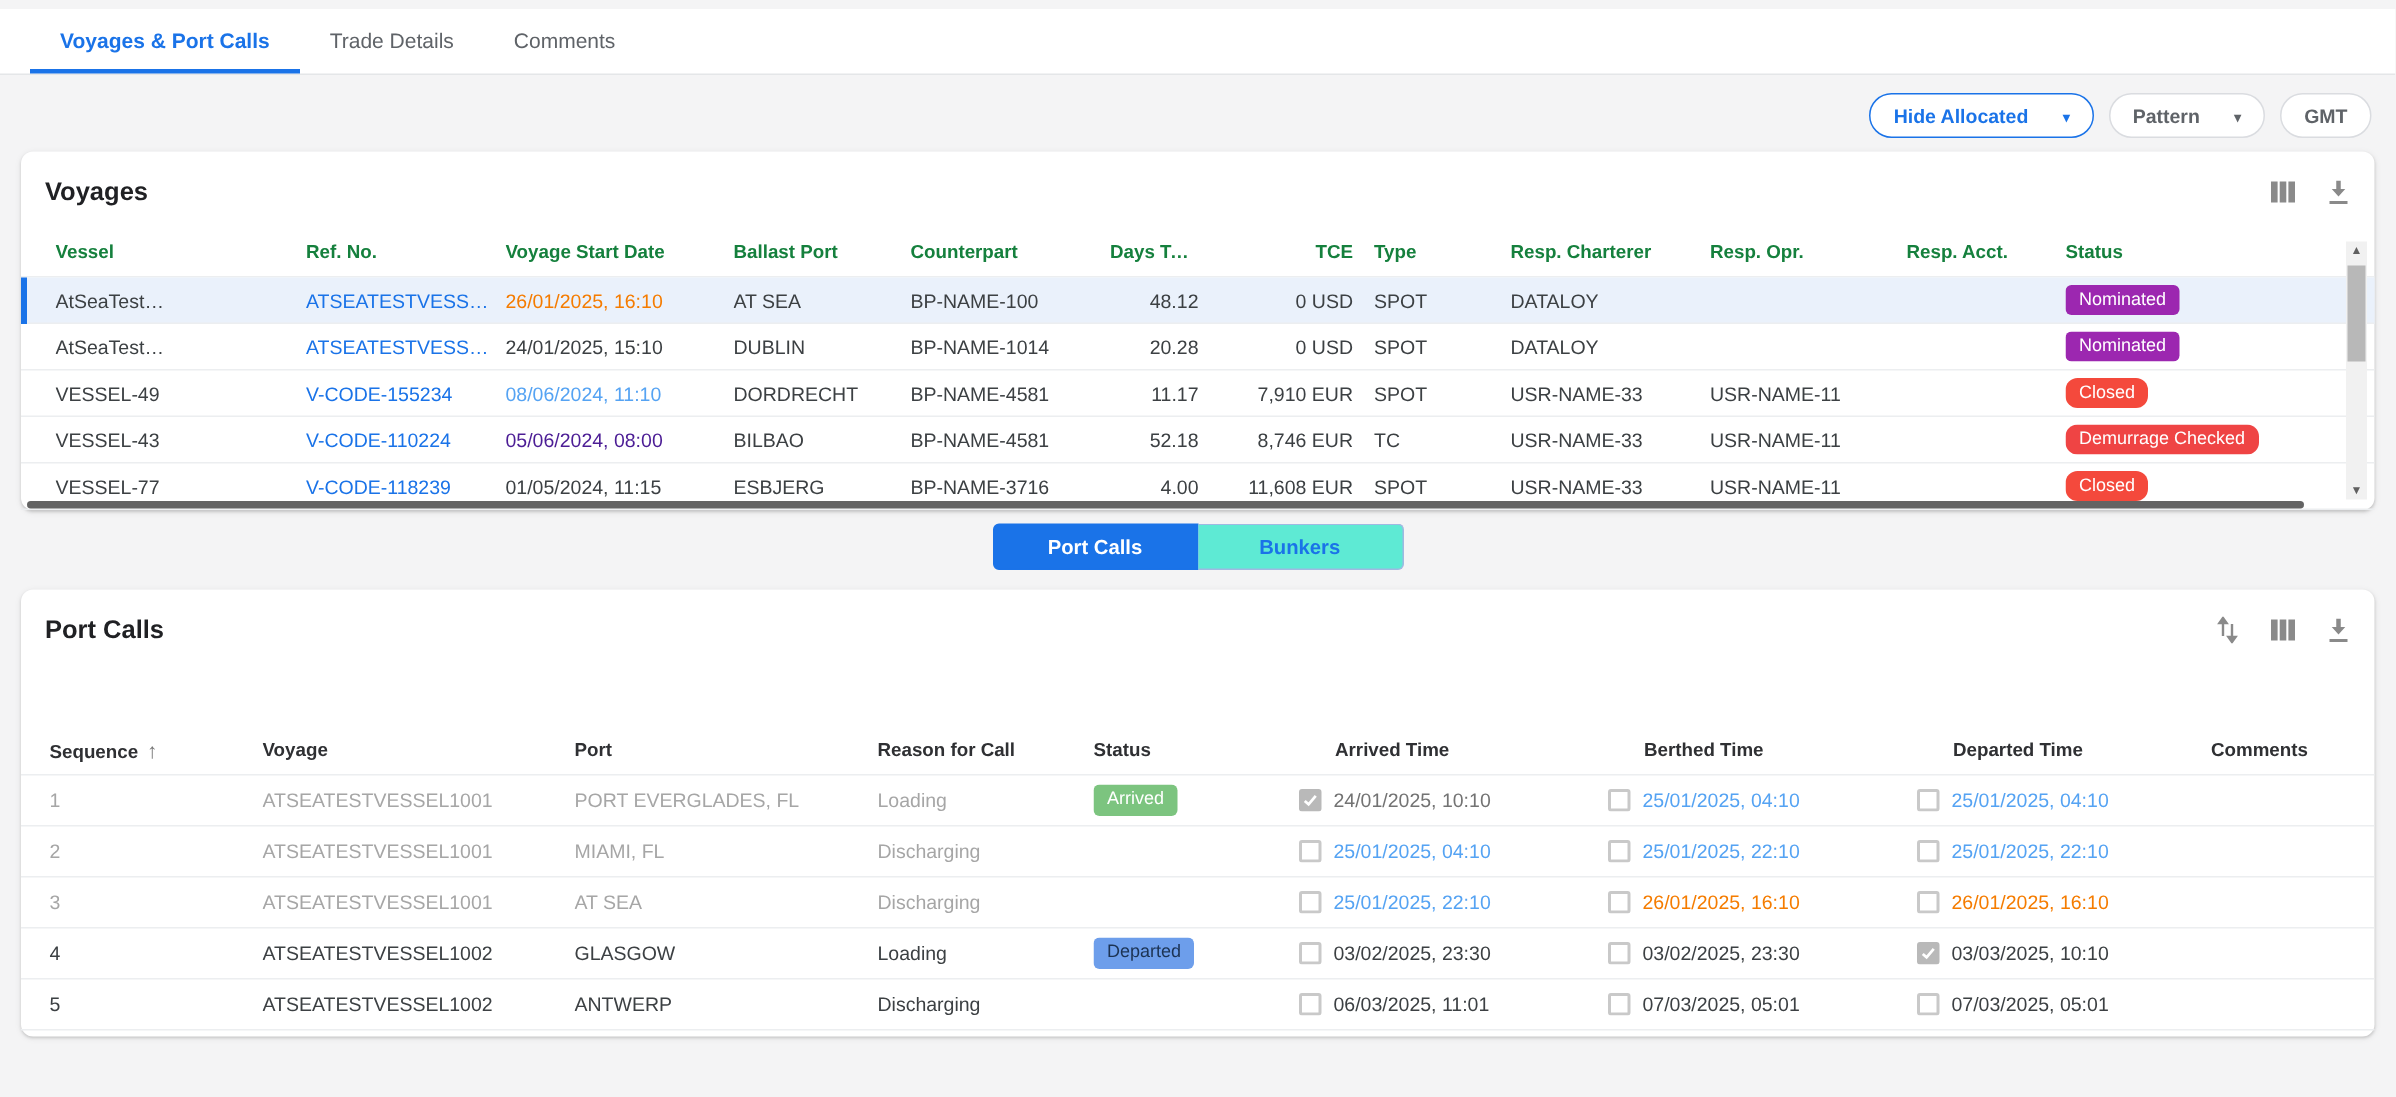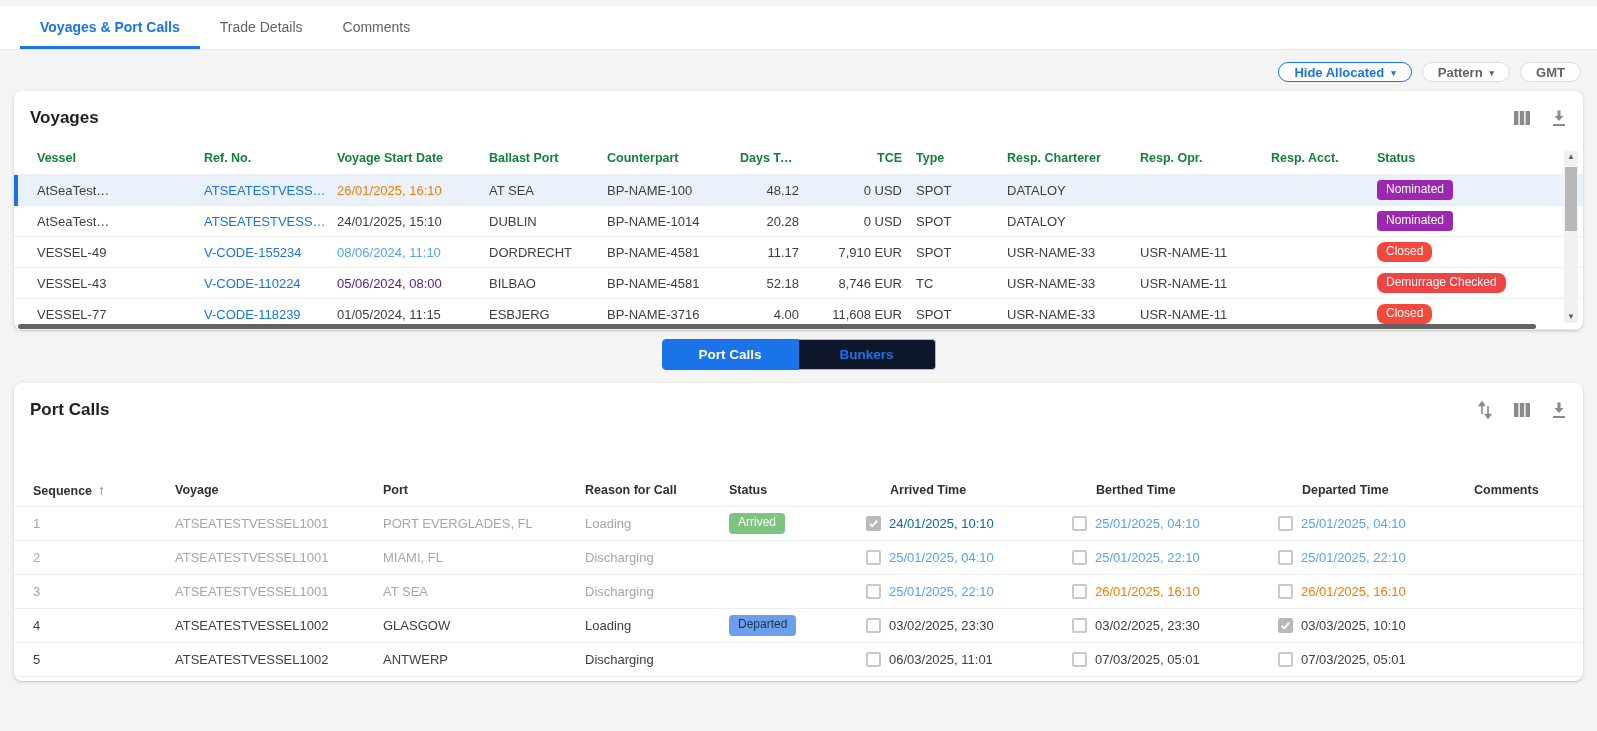--- a/index.html
+++ b/index.html
@@ -14,21 +14,21 @@
   .head-actions { margin-left:auto; display:flex; align-items:center; gap:26px; }
   .icon-btn { color:#5f6368; font-size:19px; line-height:1; cursor:pointer; background:none; border:none; font-family:inherit; }
   .kebab { font-weight:700; letter-spacing:0; }
   .tabs { display:flex; padding-left:20px; border-bottom:1px solid #e4e6e8; margin-top:6px; }
   .tab { padding:13px 20px 11px; font-size:14px; color:#5f6368; border-bottom:3px solid transparent; cursor:pointer; background:none; border-top:none; border-left:none; border-right:none; font-family:inherit; }
   .tab.active { color:#1a73e8; font-weight:700; border-bottom:3px solid #1a73e8; }
 
   
   .content { padding:11px 14px 14px; }
   .toolbar { display:flex; justify-content:flex-end; gap:10px; padding:1px 2px 9px; }
-  .pill { height:20px; border-radius:16px; padding:0 15px; background:#fff; border:1px solid #dadce0; color:#5f6368; font-size:13px; font-weight:600; display:flex; align-items:center; gap:7px; cursor:pointer; font-family:inherit; }
+  .pill { height:30px; border-radius:16px; padding:0 15px; background:#fff; border:1px solid #dadce0; color:#5f6368; font-size:13px; font-weight:600; display:flex; align-items:center; gap:23px; cursor:pointer; font-family:inherit; }
   .pill .caret { font-size:9px; position:relative; top:1px; }
   .pill.primary { border:1.5px solid #1a73e8; color:#1a73e8; }
 
   .card { background:#fff; border-radius:8px; box-shadow:0 1px 2px rgba(0,0,0,.15), 0 1px 5px rgba(0,0,0,.08); position:relative; }
   .card-head { display:flex; justify-content:space-between; align-items:center; padding:17px 16px 14px; }
   .card-title { font-size:17px; font-weight:700; color:#202124; }
   .icon-group { display:flex; align-items:center; gap:20px; }
   .tool-icon { cursor:pointer; display:flex; background:none; border:none; padding:0; }
 
   
@@ -47,21 +47,21 @@
   .vscroll { position:absolute; top:60px; bottom:7px; right:5px; width:14px; background:#f1f1f1; }
   .vscroll .arrow { position:absolute; left:0; width:14px; height:12px; color:#606060; font-size:8px; text-align:center; line-height:12px; }
   .vscroll .up { top:0; } .vscroll .down { bottom:0; }
   .vscroll .thumb { position:absolute; left:1px; top:16px; width:12px; height:64px; background:#b8b8b8; }
   .hscroll { position:absolute; bottom:1px; left:4px; right:47px; height:5px; background:#636363; border-radius:3px; }
 
   
   .segment-wrap { display:flex; justify-content:center; margin:9px 0 13px; }
   .seg-btn { width:137px; height:31px; font-size:13.5px; font-weight:600; display:flex; align-items:center; justify-content:center; cursor:pointer; font-family:inherit; }
   .seg-btn.active { background:#1a73e8; color:#fff; border:1px solid #1a73e8; border-radius:4px 0 0 4px; }
-  .seg-btn.inactive { background:#0f172a; color:#1a73e8; border:1px solid #9fb9e2; border-left:none; border-radius:0 4px 4px 0; }
+  .seg-btn.inactive { background:#5eead4; color:#1a73e8; border:1px solid #9fb9e2; border-left:none; border-radius:0 4px 4px 0; }
 
   
   .pgrid-head, .prow { display:grid; grid-template-columns:142px 208px 202px 144px 137px 206px 206px 182px 1fr; align-items:center; padding-left:19px; padding-right:20px; border-bottom:1px solid #eceef0; font-size:13px; }
   .pgrid-head { height:33px; color:#2f3033; font-weight:700; font-size:12.5px;margin-top:40px; }
   .pgrid-head .time-h { padding-left:24px; }
   .pgrid-head .comments-h { padding-left:14px; }
   .prow { height:34px; color:#3c4043; }
   .prow.disabled { color:#a6a6a6; }
   .seq-sort { color:#757575; font-weight:400; font-size:14px; margin-left:6px; }
   .timecell { display:flex; align-items:center; gap:8px; }
@@ -273,21 +273,21 @@
           <div class="cell">ATSEATESTVESSEL1001</div>
           <div class="cell">PORT EVERGLADES, FL</div>
           <div class="cell">Loading</div>
           <div class="cell"><span class="badge" style="background:#7cc47f;color:#ffffff">Arrived</span></div>
           <div class="cell timecell">
             <span class="cb checked">
               <svg width="11" height="11" viewBox="0 0 12 12">
                 <polyline points="2,6.5 4.8,9 10,2.8" fill="none" stroke="#fff" stroke-width="2"></polyline>
               </svg>
             </span>
-            <span class="tval" style="color:#0369a1">24/01/2025, 10:10</span>
+            <span class="tval" style="color:#737373">24/01/2025, 10:10</span>
           </div>
           <div class="cell timecell">
             <span class="cb"></span>
             <span class="tval" style="color:#55a3f3">25/01/2025, 04:10</span>
           </div>
           <div class="cell timecell">
             <span class="cb"></span>
             <span class="tval" style="color:#55a3f3">25/01/2025, 04:10</span>
           </div>
           <div class="cell"></div>

